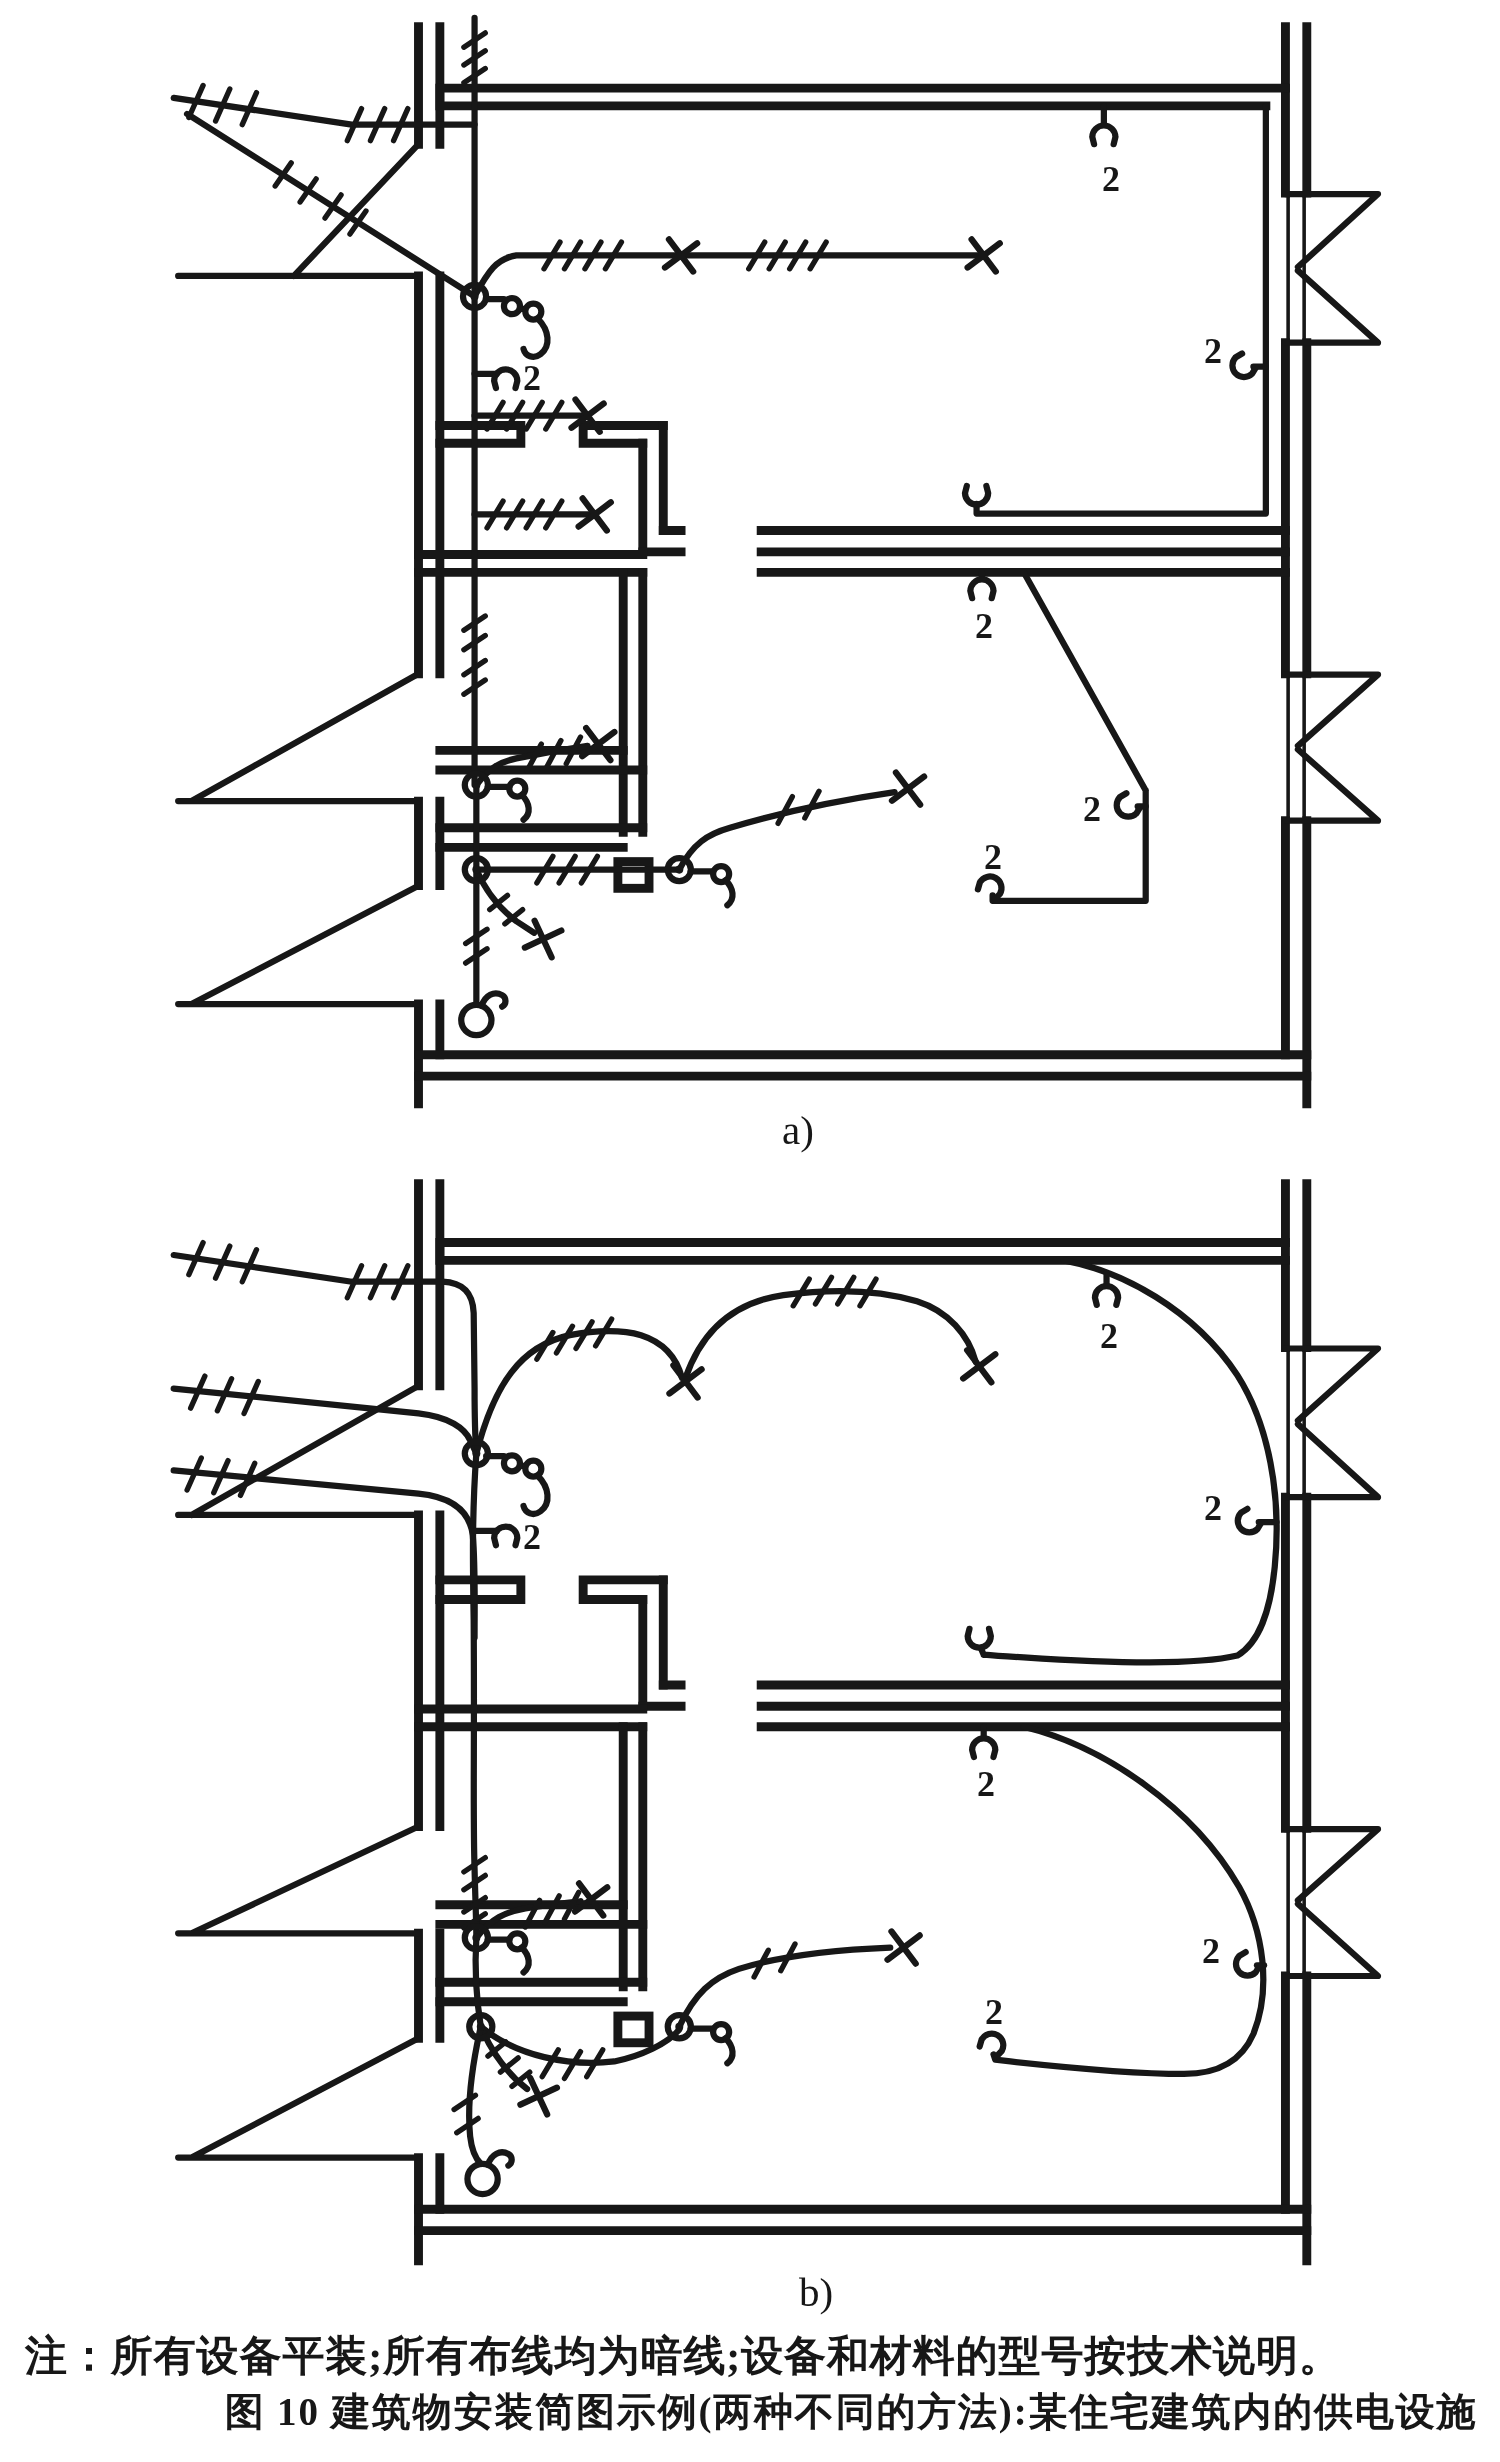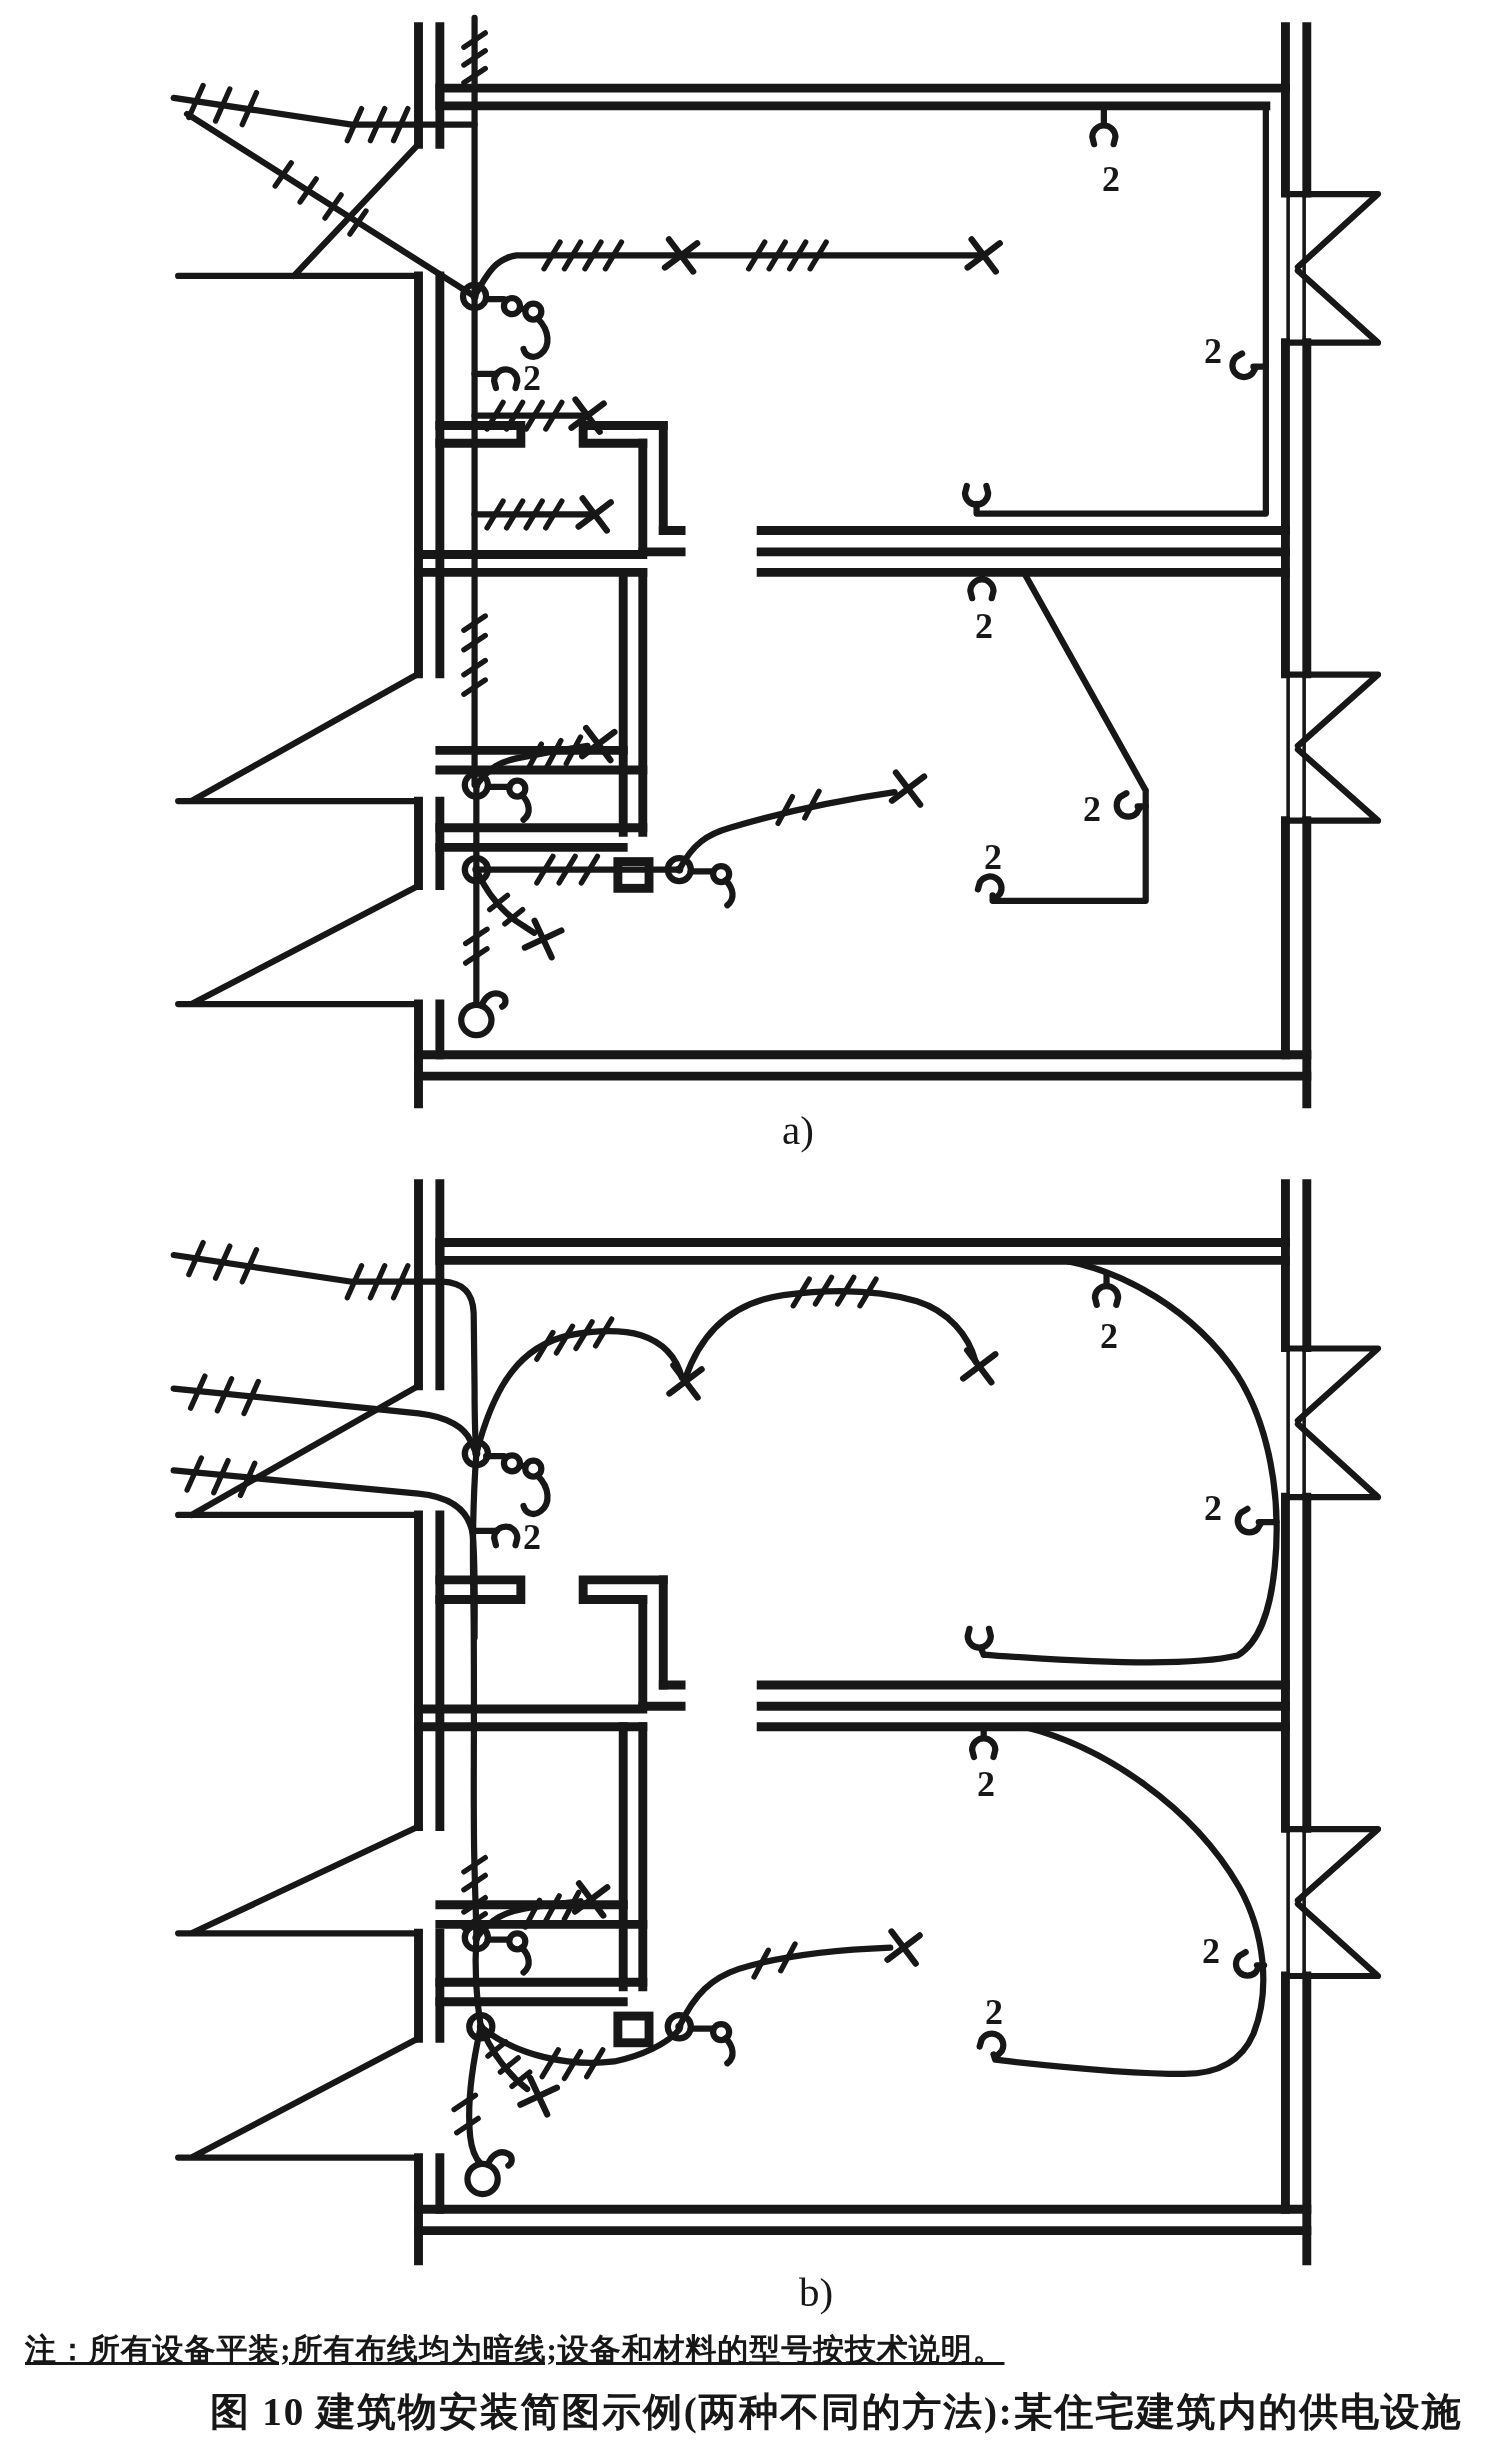--- a/index.html
+++ b/index.html
@@ -20,25 +20,25 @@
   .f{fill:var(--ink); stroke:none;}
   .lbl2{
     position:absolute; color:var(--ink); font-size:36px; font-weight:bold;
     line-height:1; user-select:none;
   }
   .sub{
     position:absolute; color:var(--ink); font-size:41px; font-weight:normal; line-height:1;
   }
   .note{
     position:absolute; left:25px; top:2331px; width:1442px;
-    color:var(--ink); font-size:31px; font-weight:bold; letter-spacing:0.9px; line-height:1.2;text-decoration:underline;
+    color:var(--ink); font-size:42px; font-weight:bold; letter-spacing:0.9px; line-height:1.2;
   }
   .caption{
     position:absolute; left:210px; top:2389px; width:1282px;
-    color:var(--ink); font-size:39px; font-weight:bold; letter-spacing:1.8px; line-height:1.2;
+    color:var(--ink); font-size:39px; font-weight:bold; letter-spacing:1.8px; line-height:1.2;text-align:center;
   }
 </style>
 </head>
 <body>
 
 <div class="page">
 
 <svg width="1501" height="2462" viewBox="0 0 1686 2766">
   <defs>
     <path id="cup" d="M-13 2 A13 13 0 1 1 13 2 M-13 2 l2 8 M13 2 l-2 8"></path>

